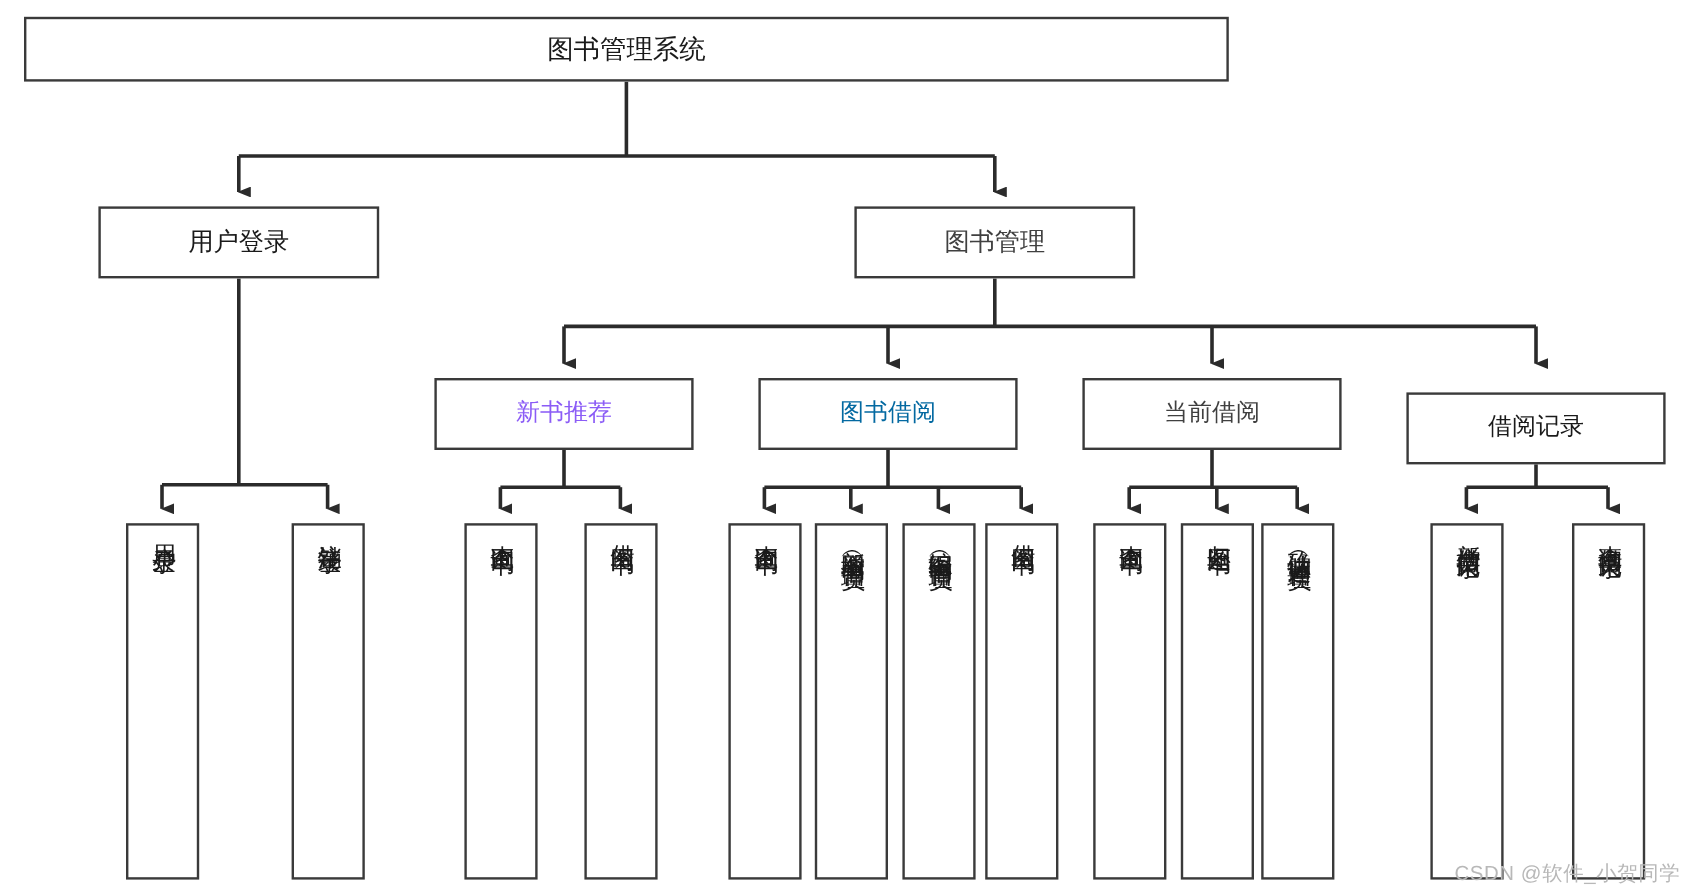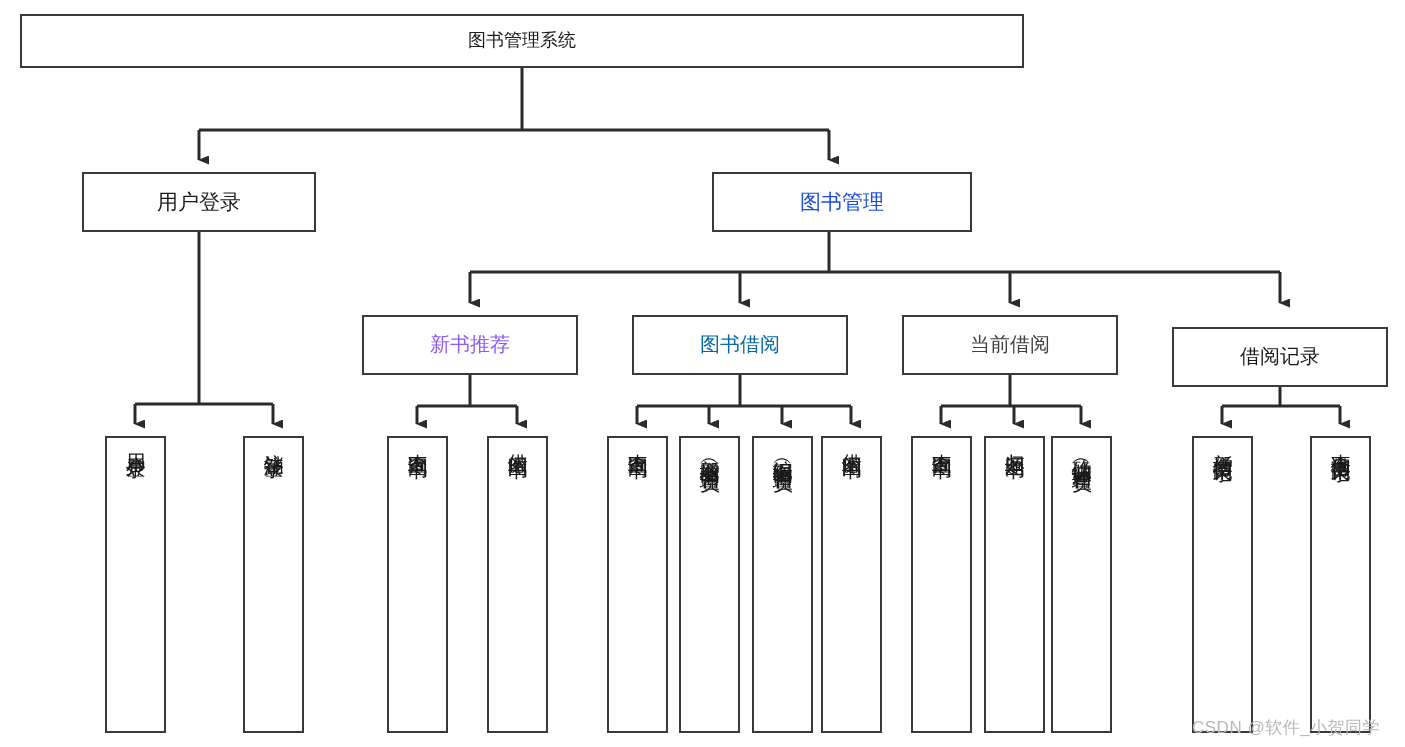--- a/index.html
+++ b/index.html
@@ -34,41 +34,42 @@
     align-items: center;
     justify-content: center;
     color: #1a1a1a;
   }
   .node .lbl {
     display: block;
     text-align: center;
     line-height: 1.18;
     white-space: nowrap;
   }
-  .node.root .lbl { font-size: 18px; }
+  .node.root .lbl { font-size: 22px; }
   .node.l2 .lbl   { font-size: 21px; }
   .node.l3 .lbl   { font-size: 20px; }
   .node.leaf {
     align-items: flex-start;
     padding-top: 0;
   }
   .node.leaf .lbl {
     font-size: 20px;
     writing-mode: vertical-rl;
     text-orientation: upright;
     letter-spacing: 2px;
     white-space: nowrap;
   }
   .node.leaf.tall .lbl { padding-top: 6px; }
   .watermark {
     position: absolute;
     font-size: 17px;
     color: #b8b8b8;
     white-space: nowrap;
     letter-spacing: 0.5px;
+    padding-left: 20px;
   }
 </style>
 </head>
 <body>
 
 <div id="canvas" style="background: rgb(255, 255, 255);">
 
   <svg class="lines" viewBox="0 0 1405 747" xmlns="http://www.w3.org/2000/svg">
     <defs>
       <marker id="arr" markerWidth="9" markerHeight="11" refX="4.5" refY="10" orient="auto" markerUnits="userSpaceOnUse">
@@ -121,21 +122,21 @@
     </g>
   </svg>
 
   <div class="node root" style="left: 20px; top: 14px; width: 1004px; height: 54px; border-color: rgb(58, 58, 58); background: rgb(255, 255, 255); color: rgb(26, 26, 26);">
     <span class="lbl">图书管理系统</span>
   </div>
 
   <div class="node l2" style="left: 82px; top: 172px; width: 234px; height: 60px; border-color: rgb(58, 58, 58); background: rgb(255, 255, 255); color: rgb(26, 26, 26);">
     <span class="lbl">用户登录</span>
   </div>
-  <div class="node l2" style="left: 712px; top: 172px; width: 260px; height: 60px; border-color: rgb(58, 58, 58); background: rgb(255, 255, 255); color: #1d4ed8;">
+  <div class="node l2" style="left: 712px; top: 172px; width: 234px; height: 60px; border-color: rgb(58, 58, 58); background: rgb(255, 255, 255); color: #404040;">
     <span class="lbl">图书管理</span>
   </div>
 
   <div class="node l3" style="left: 362px; top: 315px; width: 216px; height: 60px; border-color: rgb(58, 58, 58); background: rgb(255, 255, 255); color: #8b5cf6;">
     <span class="lbl">新书推荐</span>
   </div>
   <div class="node l3" style="left: 632px; top: 315px; width: 216px; height: 60px; border-color: rgb(58, 58, 58); background: rgb(255, 255, 255); color: #0369a1;">
     <span class="lbl">图书借阅</span>
   </div>
   <div class="node l3" style="left: 902px; top: 315px; width: 216px; height: 60px; border-color: rgb(58, 58, 58); background: rgb(255, 255, 255); color: #404040;">

